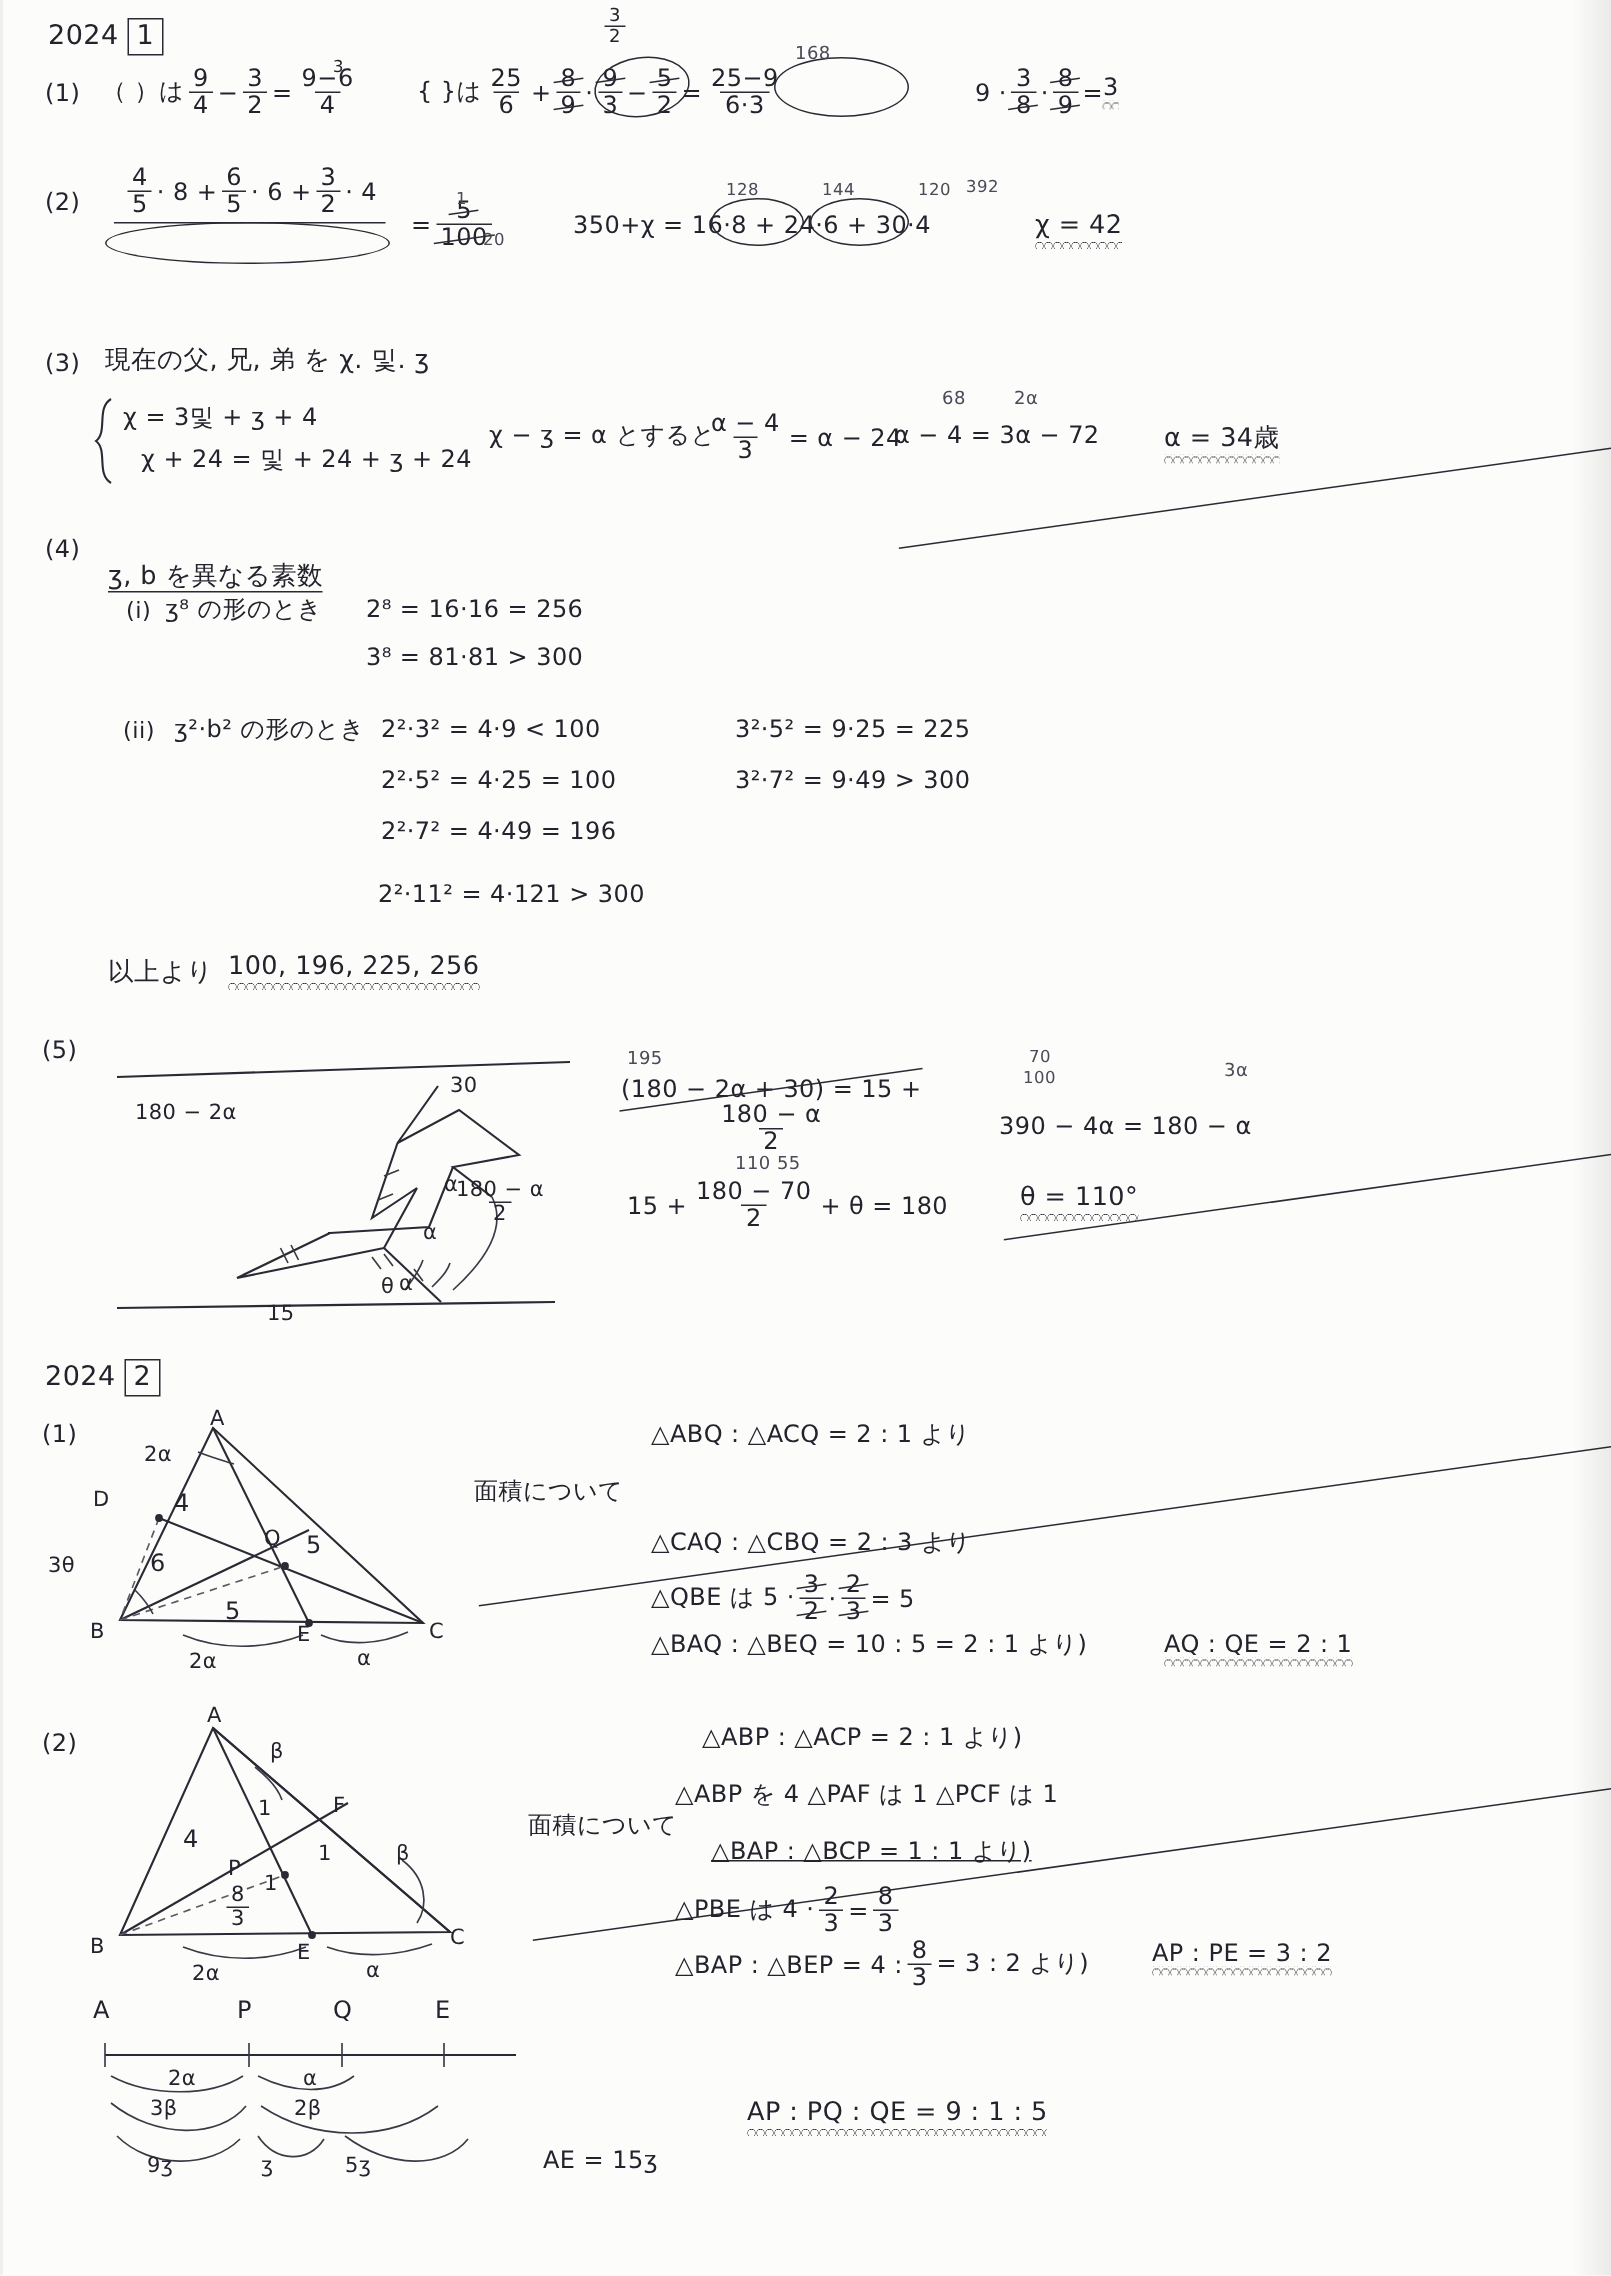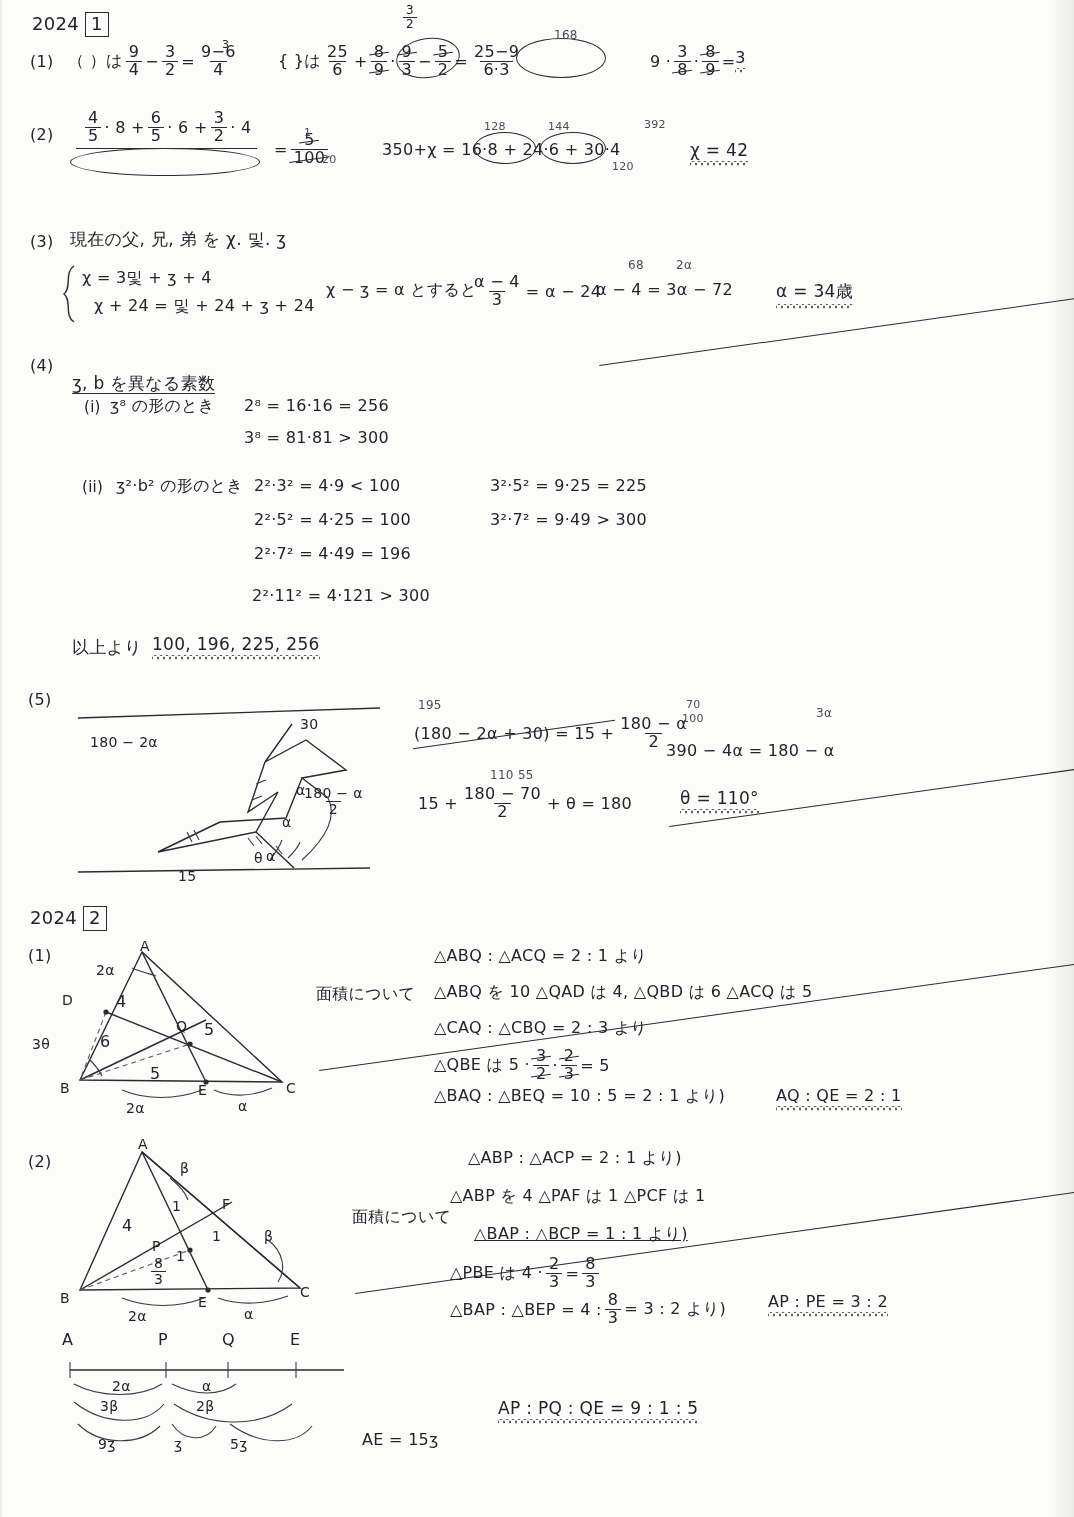--- a/index.html
+++ b/index.html
@@ -137,21 +137,21 @@
   </div>
   <div class="ellipse" style="left:396px;top:38px;width:62px;height:38px;transform:rotate(-8deg);"></div>
   <div class="ellipse" style="left:516px;top:38px;width:88px;height:38px;"></div>
 
   <div class="hw sz12" style="left:400px;top:4px;">
     <span class="frac small">
         <span class="num">3</span>
         <span class="den">2</span>
       </span>
   </div>
-  <div class="hw sz12 lt" style="left:554px;top:28px;">
+  <div class="hw sz12 lt" style="left:530px;top:28px;">
     <span>168</span>
   </div>
 
   <div class="hw sz16 row" style="left:650px;top:44px;">
     <span>9 ·</span>
     <span class="frac">
         <span class="num">3</span>
         <span class="den strike">8</span>
       </span>
     <span>·</span>
@@ -203,21 +203,21 @@
     <span>20</span>
   </div>
 
   <div class="hw sz16" style="left:382px;top:140px;">
     <span>350+χ = 16·8 + 24·6 + 30·4</span>
   </div>
   <div class="ellipse" style="left:474px;top:132px;width:60px;height:30px;"></div>
   <div class="ellipse" style="left:540px;top:132px;width:64px;height:30px;"></div>
   <div class="hw sz11 lt" style="left:484px;top:120px;"><span>128</span></div>
   <div class="hw sz11 lt" style="left:548px;top:120px;"><span>144</span></div>
-  <div class="hw sz11 lt" style="left:612px;top:120px;margin-top:40px;"><span>120</span></div>
+  <div class="hw sz11 lt" style="left:612px;top:120px;"><span>120</span></div>
   <div class="hw sz11 lt" style="left:644px;top:118px;"><span>392</span></div>
 
   <div class="hw sz17 wav" style="left:690px;top:140px;">
     <span>χ = 42</span>
   </div>
 
   <div class="hw sz16" style="left:30px;top:232px;">
     <span>(3)</span>
   </div>
   <div class="hw sz17" style="left:70px;top:228px;">
@@ -343,21 +343,21 @@
   </div>
 
   <div class="hw sz14 row" style="left:298px;top:786px;">
     <span class="frac">
         <span class="num">180 − α</span>
         <span class="den">2</span>
       </span>
   </div>
 
   <div class="hw sz12 lt" style="left:418px;top:698px;"><span>195</span></div>
-  <div class="hw sz16 row" style="left:414px;top:716px;">
+  <div class="hw sz16 row" style="left:414px;top:716px;flex-direction:column;">
     <span class="strike">(180 − 2α + 30) = 15 +</span>
     <span class="frac">
         <span class="num">180 − α</span>
         <span class="den">2</span>
       </span>
   </div>
   <div class="hw sz16 strike" style="left:666px;top:722px;">
     <span>390 − 4α = 180 − α</span>
   </div>
   <div class="hw sz11 lt" style="left:686px;top:698px;"><span>70</span></div>
@@ -415,21 +415,20 @@
   <div class="hw sz16" style="left:150px;top:1064px;"><span>5</span></div>
   <div class="hw sz14" style="left:96px;top:962px;"><span>2α</span></div>
   <div class="hw sz14" style="left:32px;top:1036px;"><span>3θ</span></div>
   <div class="hw sz14" style="left:126px;top:1100px;"><span>2α</span></div>
   <div class="hw sz14" style="left:238px;top:1098px;"><span>α</span></div>
 
   <div class="hw sz16 strike" style="left:316px;top:946px;">
     <span>面積について</span>
   </div>
   <div class="hw sz16" style="left:434px;top:946px;"><span>△ABQ : △ACQ = 2 : 1 より</span></div>
-  <div class="hw sz16" style="left:434px;top:982px;"><span>△ABQ を 10    △QAD は 4,   △QBD は 6    △ACQ は 5</span></div>
   <div class="hw sz16" style="left:434px;top:1018px;"><span>△CAQ : △CBQ = 2 : 3 より</span></div>
   <div class="hw sz16 row" style="left:434px;top:1048px;">
     <span>△QBE は  5 ·</span>
     <span class="frac">
         <span class="num strike">3</span>
         <span class="den strike">2</span>
       </span>
     <span>·</span>
     <span class="frac">
         <span class="num strike">2</span>

